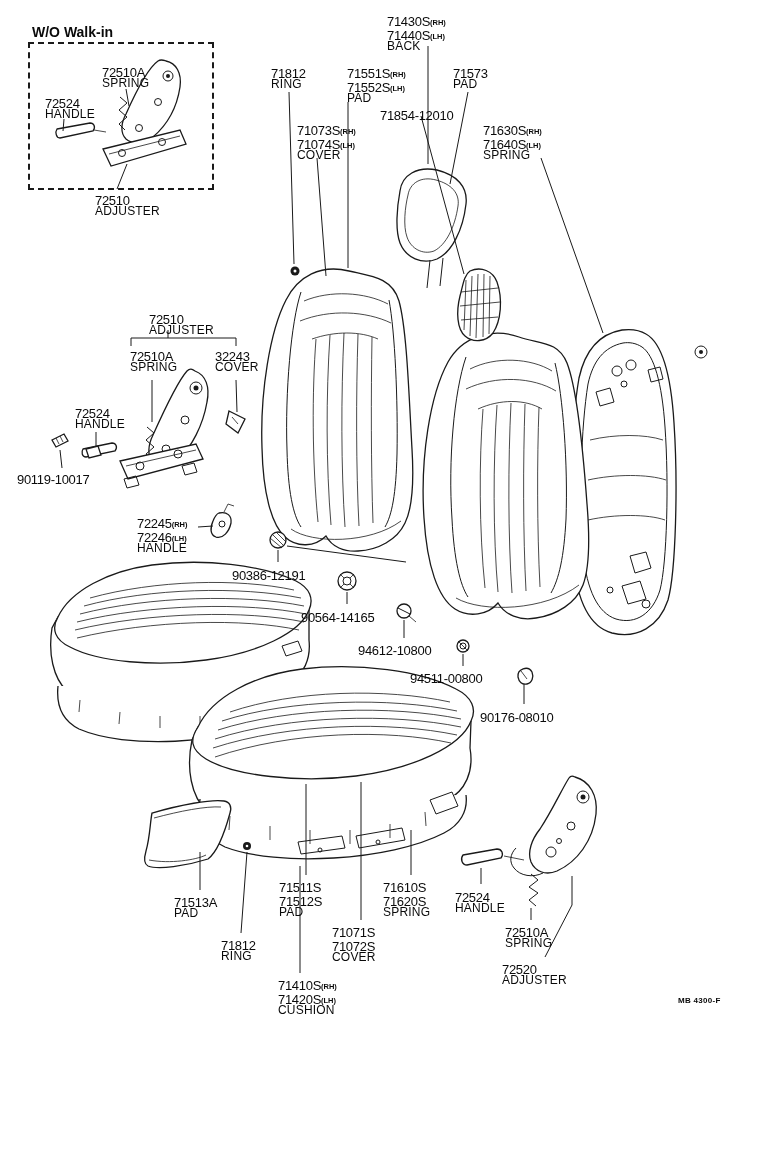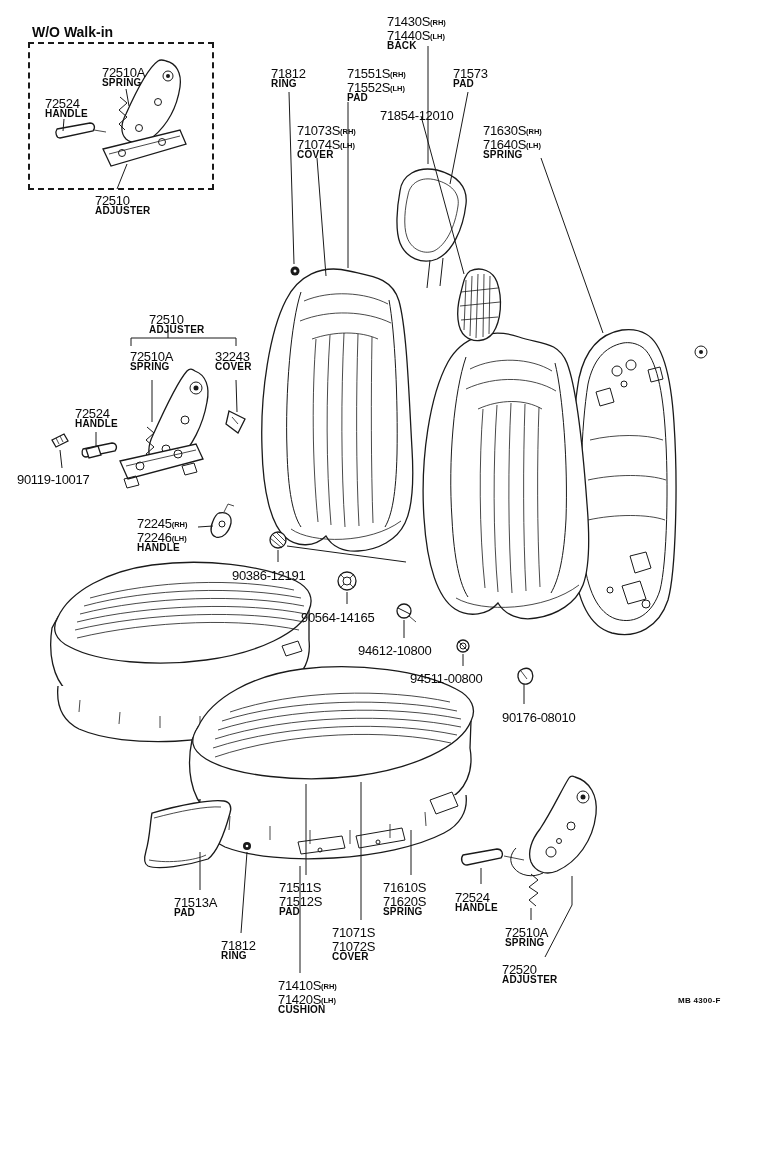--- a/index.html
+++ b/index.html
@@ -10,21 +10,21 @@
   #art{position:absolute;left:0;top:0;width:776px;height:1152px;}
   .outline{fill:#ffffff;stroke:#1a1a1a;stroke-width:1.3;}
   .detail{fill:none;stroke:#1a1a1a;stroke-width:1;}
   .thin{fill:none;stroke:#1a1a1a;stroke-width:0.8;}
   .solid{fill:#1a1a1a;stroke:none;}
   .leader{stroke:#1a1a1a;stroke-width:1;fill:none;}
   .label{position:absolute;white-space:nowrap;color:#0a0a0a;}
   .lrow{height:14px;}
   .part{font-weight:400;font-size:13px;line-height:14px;letter-spacing:-0.3px;}
   .suf{font-weight:700;font-size:7.5px;vertical-align:1px;}
-  .desc{font-weight:700;font-size:10px;line-height:12px;letter-spacing:0.2px;}
+  .desc{font-weight:400;font-size:12px;line-height:12px;letter-spacing:0.2px;}
   .title{font-weight:700;font-size:14px;}
   .footer{font-weight:700;font-size:8px;letter-spacing:0.3px;}
   .inset-box{
     position:absolute;left:28px;top:42px;width:182px;height:144px;
     border:2px dashed #1a1a1a;background:transparent;
   }
 </style>
 </head>
 <body>
 
@@ -362,21 +362,21 @@
 </div>
 
 <div class="label" style="left:358px;top:641px">
   <div class="lrow"><span class="part">94612-10800</span></div>
 </div>
 
 <div class="label" style="left:410px;top:669px">
   <div class="lrow"><span class="part">94511-00800</span></div>
 </div>
 
-<div class="label" style="left:502px;top:708px">
+<div class="label" style="left:480px;top:708px">
   <div class="lrow"><span class="part">90176-08010</span></div>
 </div>
 
 <div class="label" style="left:174px;top:893px">
   <div class="lrow"><span class="part">71513A</span></div>
   <div class="desc">PAD</div>
 </div>
 
 <div class="label" style="left:279px;top:878px">
   <div class="lrow"><span class="part">71511S</span></div>

